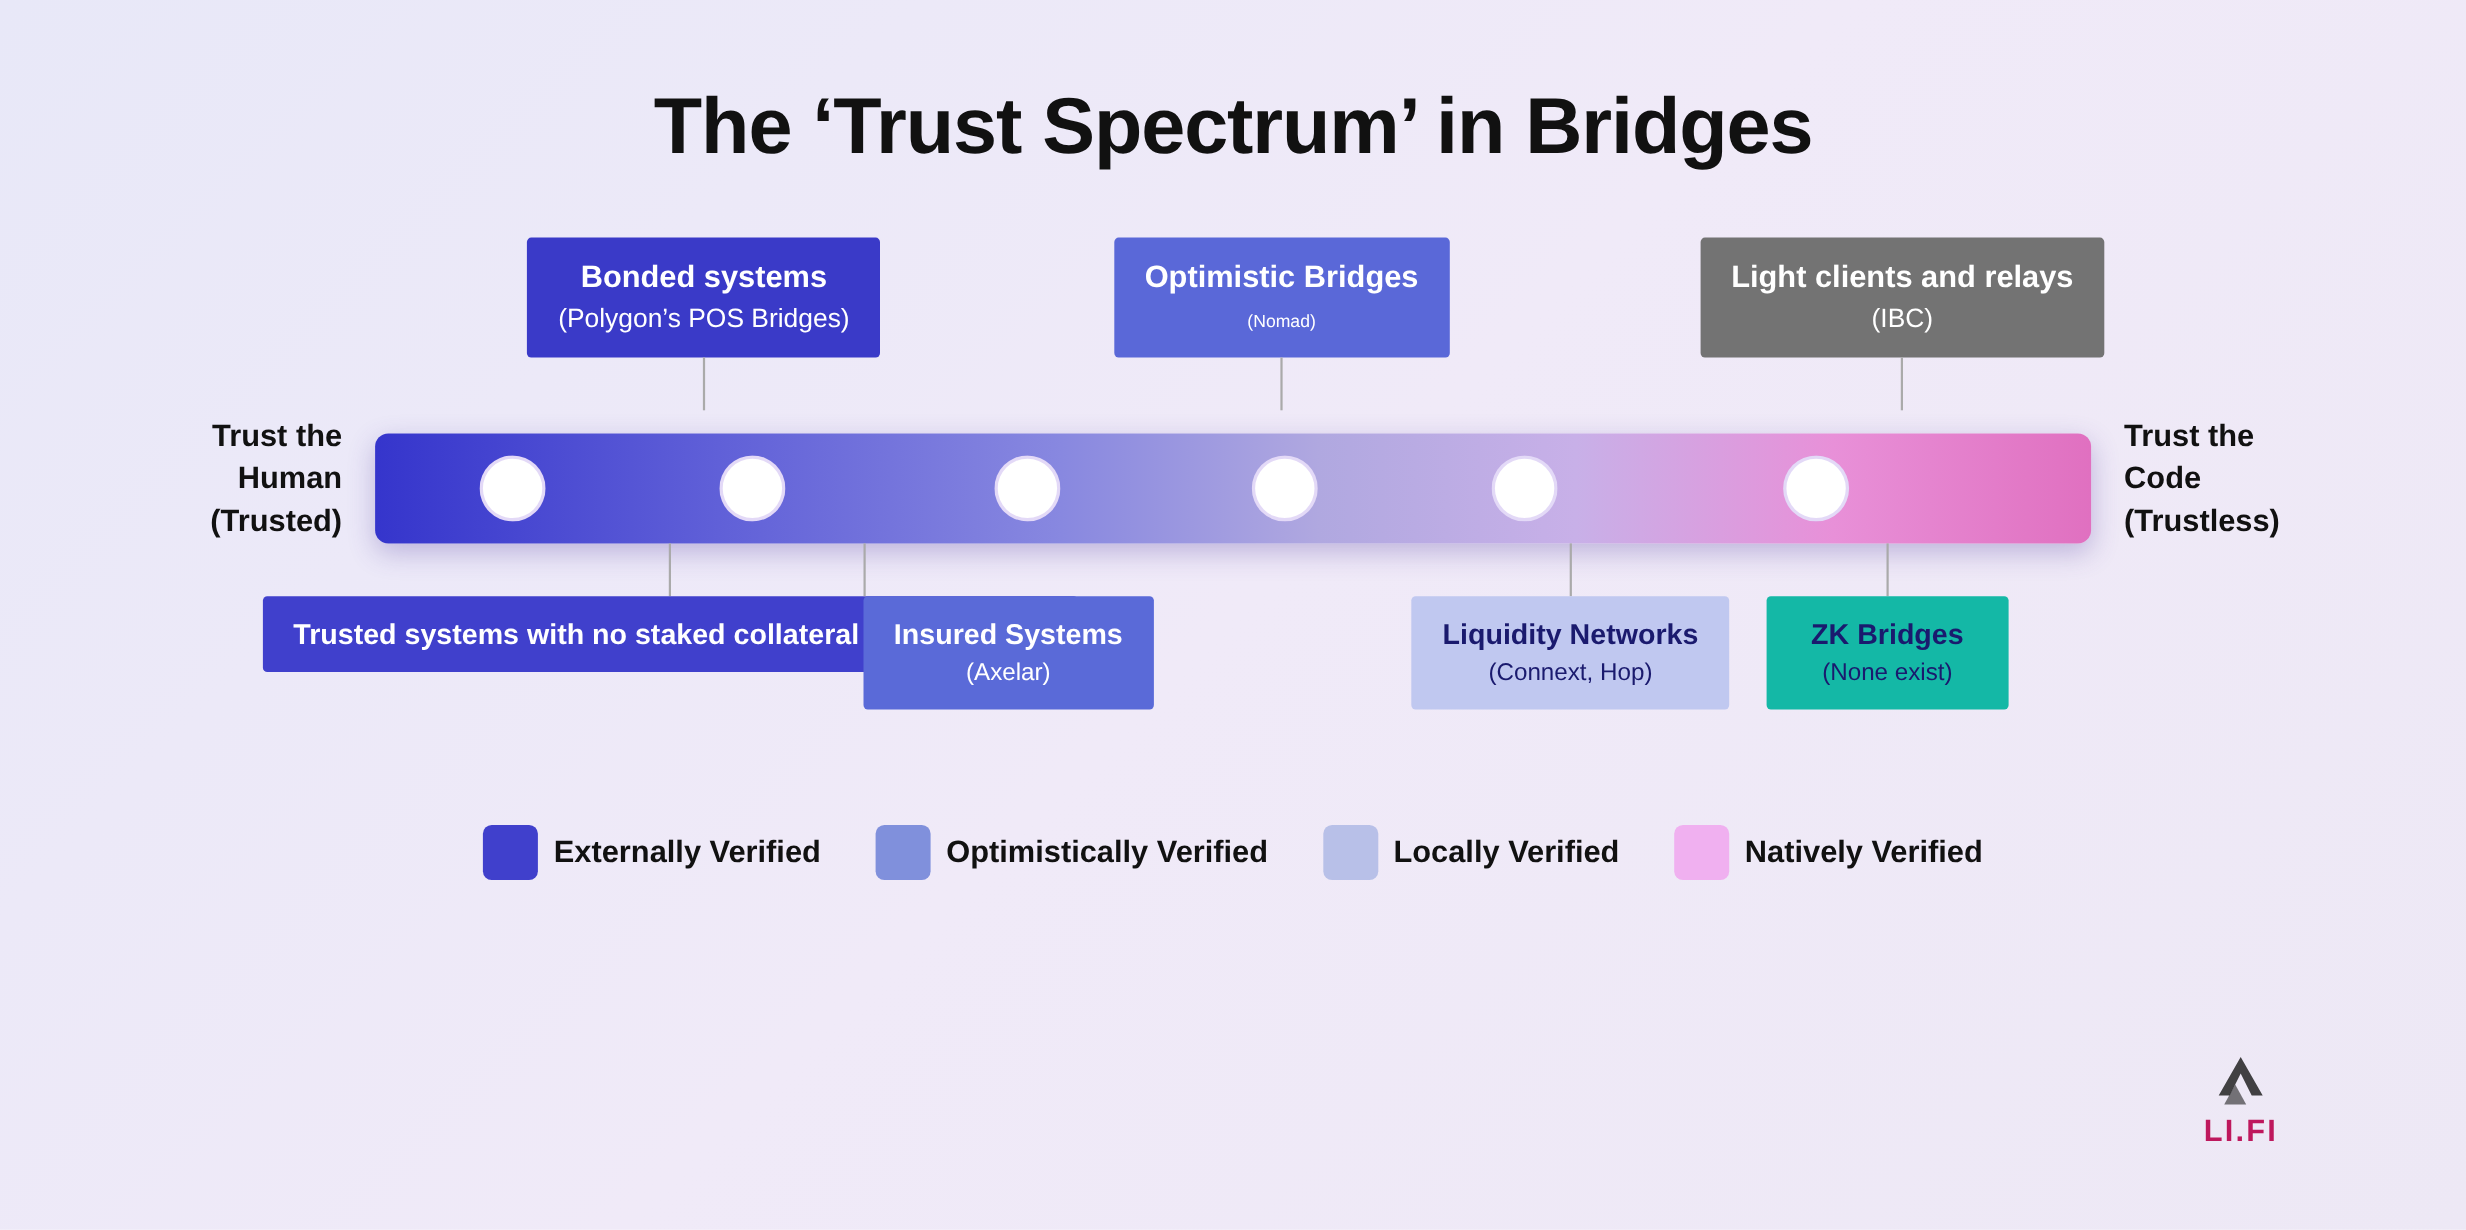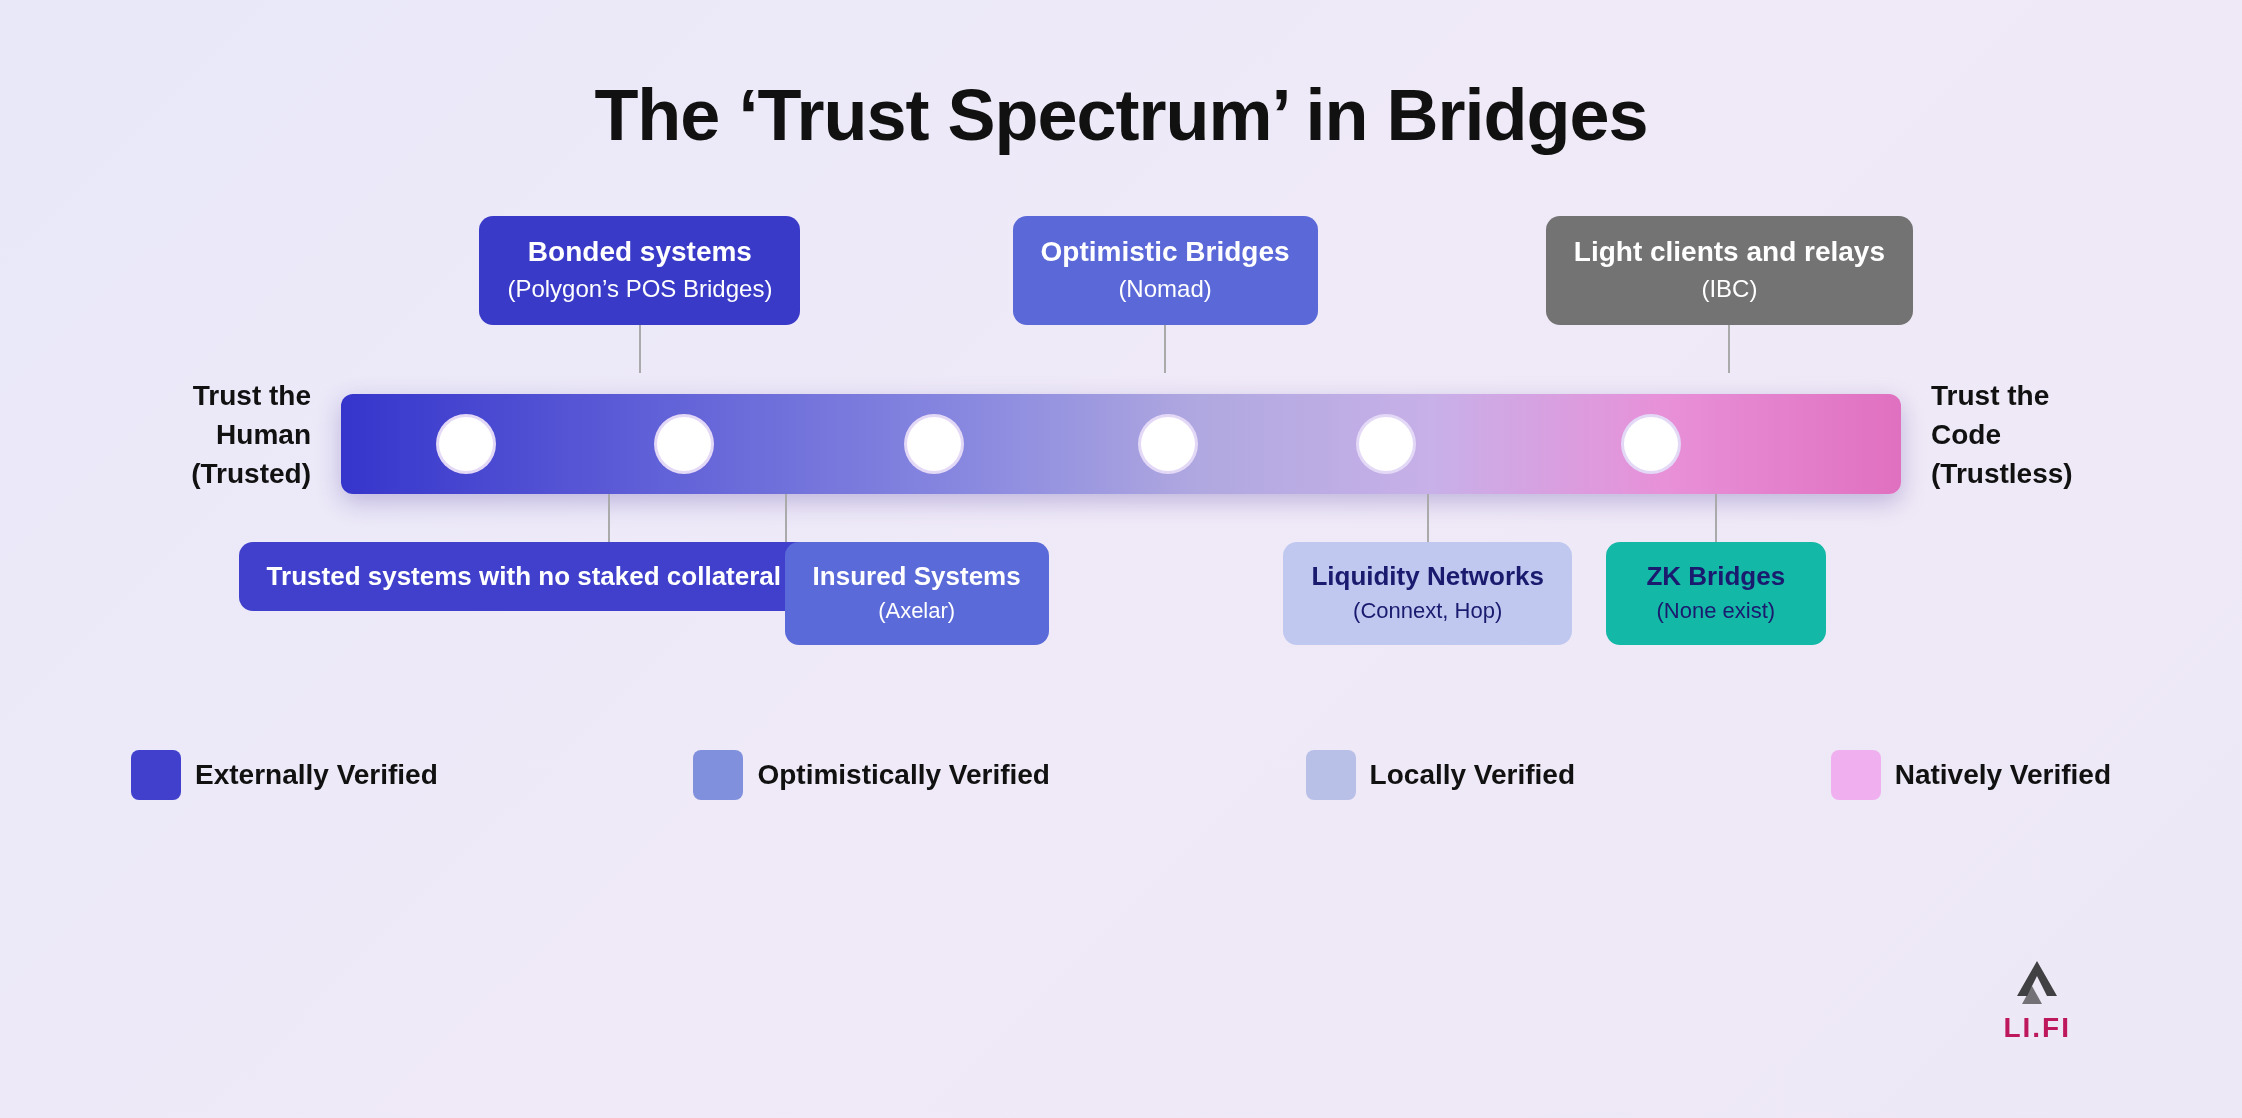--- a/index.html
+++ b/index.html
@@ -31,21 +31,21 @@
     }
     .diagram-area {
       width: 100%;
       flex: 1;
       display: flex;
       flex-direction: column;
       align-items: center;
       position: relative;
     }
     .box {
-      border-radius: 14px;
+      border-radius: 4px;
       padding: 18px 28px;
       text-align: center;
       font-size: 28px;
       font-weight: 700;
       color: #fff;
       min-width: 260px;
       line-height: 1.3;
     }
     .box-blue-dark { background-color: #3a3ac8; }
     .box-blue-mid { background-color: #5a68d8; }
@@ -109,21 +109,21 @@
     .box-blue-mid-fill { background-color: #5a6ad8; color: #fff; }
     .box-lavender-fill { background-color: #c0c8f0; color: #1a1a6e; }
     .box-pink-light-fill { background-color: #14b8a6; color: #1a1a6e; }
     
     .legend {
       display: flex;
       align-items: center;
       gap: 50px;
       margin-top: 36px;
       width: 100%;
-      justify-content: space-between;
+      justify-content: center;
     }
     .legend-item {
       display: flex;
       align-items: center;
       gap: 14px;
     }
     .legend-swatch {
       width: 50px;
       height: 50px;
       border-radius: 8px;
@@ -168,21 +168,21 @@
         <div class="box box-blue-dark">
           <span>Bonded systems</span><br>
           <span style="font-weight:400; font-size:24px;">(Polygon’s POS Bridges)</span>
         </div>
         <div class="connector-v connector-top"></div>
       </div>
 
       <div style="position:absolute; left:calc(53% - 160px); top:0; display:flex; flex-direction:column; align-items:center;">
         <div class="box box-blue-mid">
           <span>Optimistic Bridges</span><br>
-          <span style="font-weight:400; font-size:24px;">(Nomad)</span>
+          <span style="font-weight:400; font-size:16px;">(Nomad)</span>
         </div>
         <div class="connector-v connector-top"></div>
       </div>
 
       <div style="position:absolute; left:calc(84% - 160px); top:0; display:flex; flex-direction:column; align-items:center;">
         <div class="box box-pink">
           <span>Light clients and relays</span><br>
           <span style="font-weight:400; font-size:24px;">(IBC)</span>
         </div>
         <div class="connector-v connector-top"></div>

